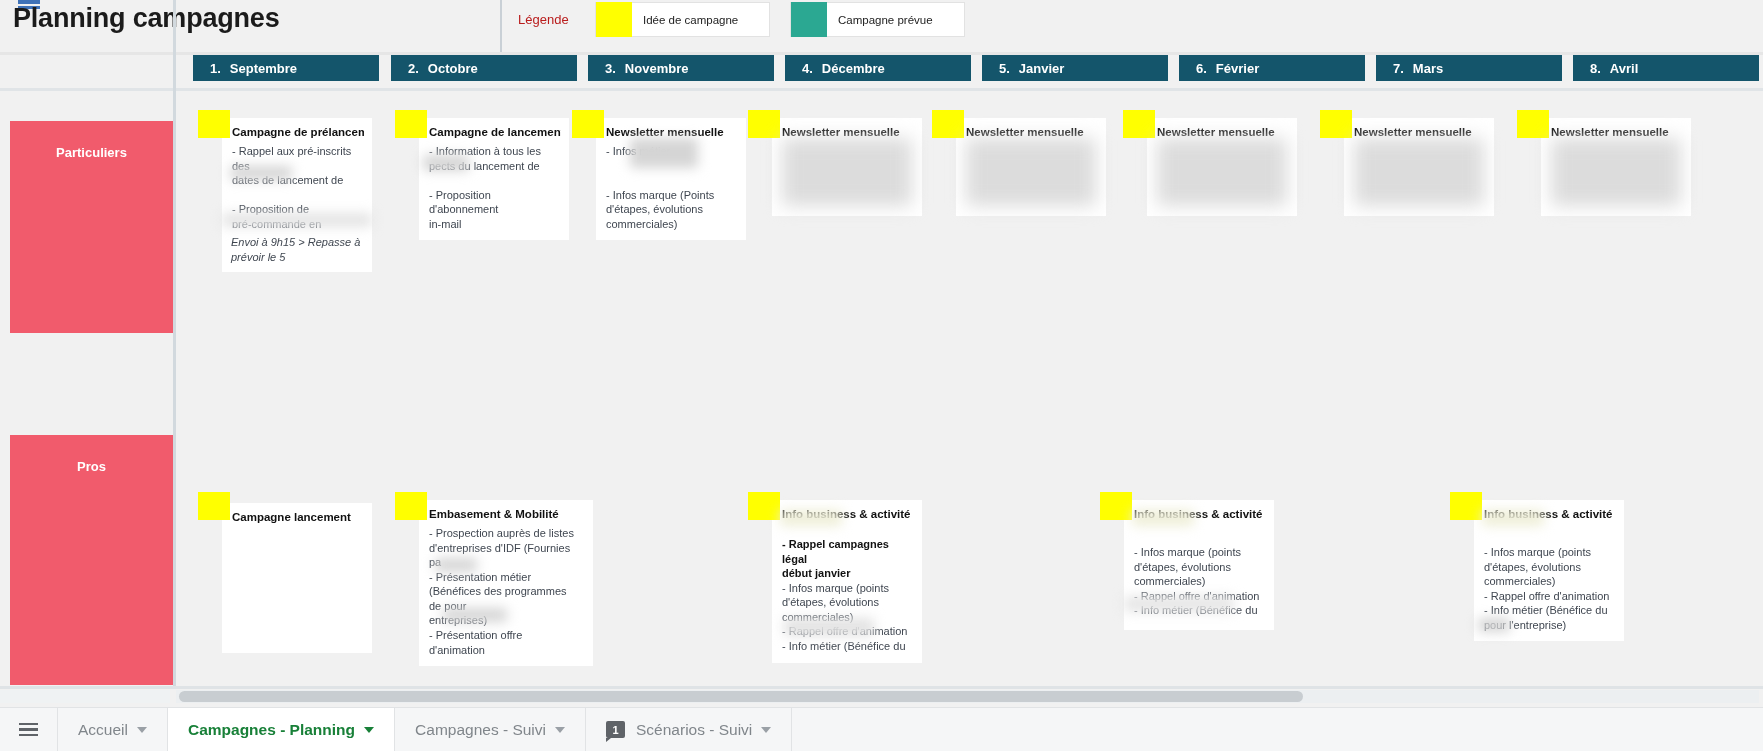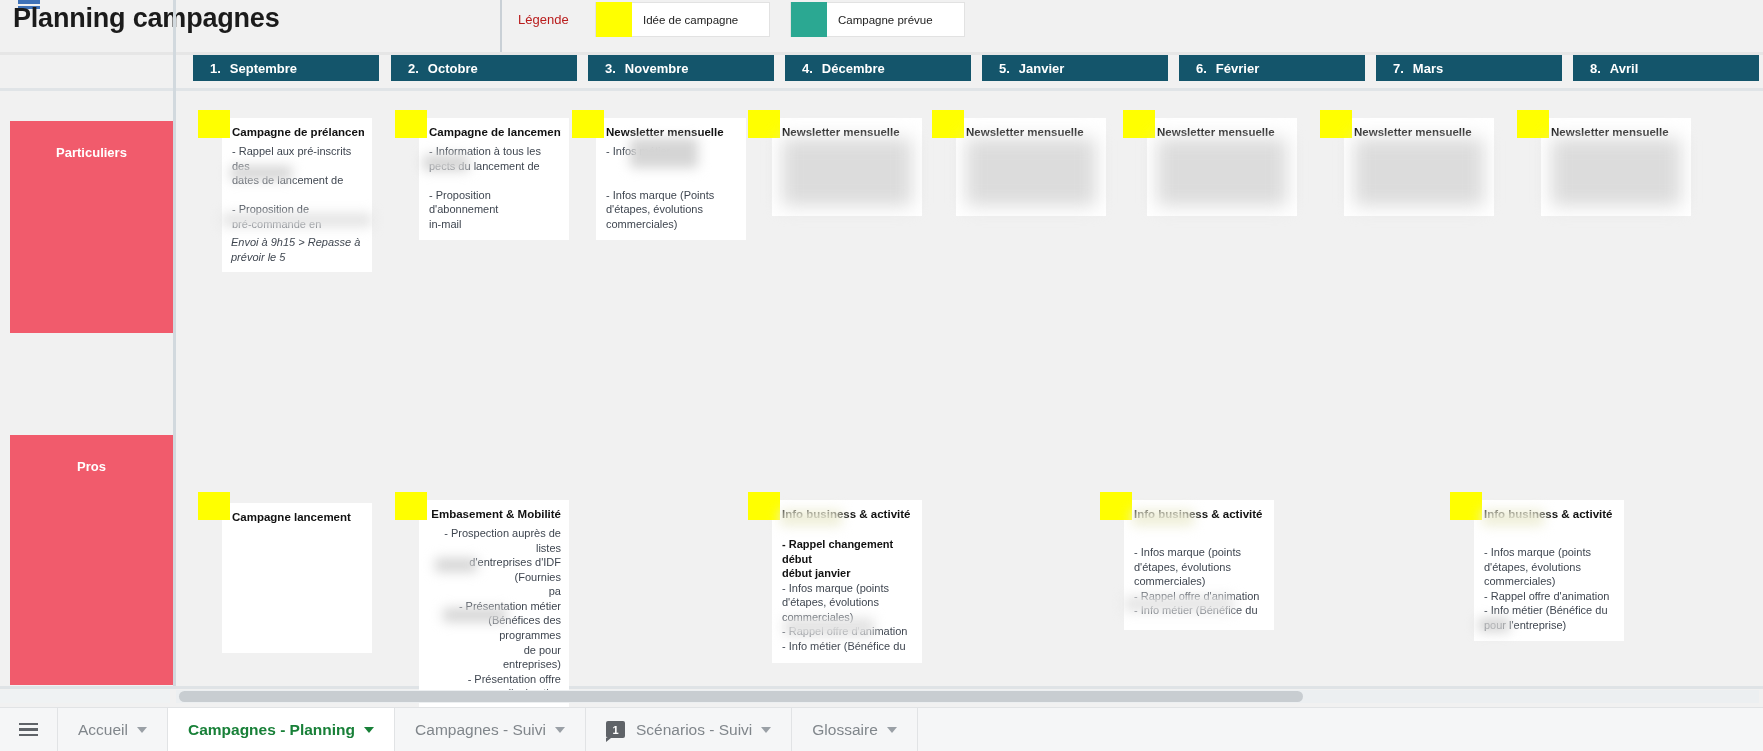--- a/index.html
+++ b/index.html
@@ -318,41 +318,41 @@
 
   <div class="card" style="left:198px;top:492px;">
     <div class="tag"></div>
     <div class="body" style="width:150px;min-height:150px;top:11px;">
       <div class="ct">Campagne lancement</div>
     </div>
   </div>
 
   <div class="card" style="left:395px;top:492px;">
     <div class="tag"></div>
-    <div class="body" style="width:150px;min-height:152px;text-align:right;">
+    <div class="body" style="width:174px;min-height:152px;">
       <div class="ct">Embasement &amp; Mobilité</div>
       <div class="cb">- Prospection auprès de listes
 d'entreprises d'IDF (Fournies
 pa
 - Présentation métier
 (Bénéfices des programmes
 de                      pour
 entreprises)
 - Présentation offre
 d'animation</div>
     </div>
     <div class="redact" style="left:40px;top:66px;width:42px;height:14px;"></div>
     <div class="redact" style="left:48px;top:116px;width:64px;height:14px;"></div>
   </div>
 
   <div class="card" style="left:748px;top:492px;">
     <div class="tag"></div>
     <div class="body" style="width:150px;min-height:152px;">
       <div class="ct">Info business &amp; activité de</div>
-      <div class="cb strongline" style="margin-top:16px;">- Rappel changement début
+      <div class="cb strongline" style="margin-top:16px;">- Rappel campagnes légal
 début janvier</div>
       <div class="cb">- Infos marque (points
 d'étapes, évolutions
 commerciales)
 - Rappel offre d'animation
 - Info métier (Bénéfice du</div>
     </div>
     <div class="redact" style="left:32px;top:18px;width:62px;height:16px;background:#efefd8;"></div>
     <div class="redact" style="left:36px;top:126px;width:90px;height:18px;background:#e3e3e3;"></div>
   </div>
@@ -414,19 +414,15 @@
       <span class="caret"></span>
     </div>
 
 
     <div class="tab">
       <span class="badge">1</span>
       <span>Scénarios - Suivi</span>
       <span class="caret"></span>
     </div>
 
-    <div class="tab">
-      <span>Glossaire</span>
-      <span class="caret"></span>
-    </div>
   </div>
 
 </div>
 
 </body></html>

